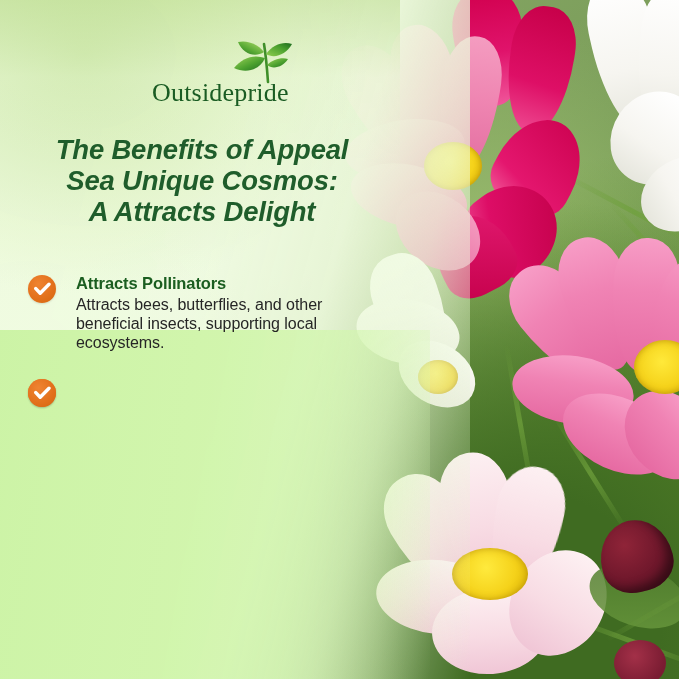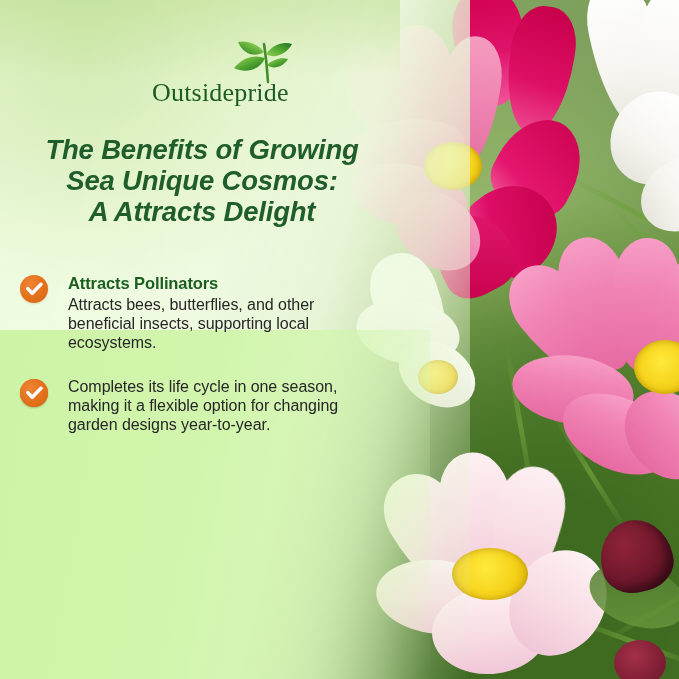--- a/index.html
+++ b/index.html
@@ -189,21 +189,21 @@
 
   .headline{
     position:absolute;left:14px;top:134px;width:376px;
     text-align:center;
     font-family:"Liberation Sans", sans-serif;
     font-weight:bold;font-style:italic;
     font-size:27.5px;line-height:31px;color:#1f5d2b;
     letter-spacing:-.2px;
   }
 
-  .bullets{position:absolute;left:20px;top:273px;width:360px;}
+  .bullets{position:absolute;left:28px;top:273px;width:360px;}
   .bullet{position:relative;margin-bottom:24px;padding-left:48px;}
   .bullet:last-child{margin-bottom:0;}
   .check{
     position:absolute;left:0;top:2px;width:28px;height:28px;border-radius:50%;
     background:radial-gradient(circle at 38% 32%,#ef8432 0%,#e3711c 55%,#d4650f 100%);
     box-shadow:0 1px 2px rgba(0,0,0,.12);
   }
   .check svg{position:absolute;left:6px;top:7px;}
   .b-title{
     font-size:16.5px;font-weight:bold;color:#1b5e20;line-height:20px;
@@ -307,21 +307,21 @@
           <path d="M41 20 C30 16 18 20 10 30 C22 36 36 32 41 20 Z" fill="url(#lg1)"></path>
           <path d="M40 14 C33 5 22 2 14 4 C19 16 31 20 40 14 Z" fill="url(#lg2)"></path>
           <path d="M42 16 C49 6 60 3 68 6 C62 17 50 21 42 16 Z" fill="url(#lg3)"></path>
           <path d="M43 27 C49 21 58 19 64 21 C59 29 49 32 43 27 Z" fill="url(#lg1)"></path>
         </svg>
       </div>
       <div class="logo-word">Outsidepride</div>
     </div>
 
     <div class="headline">
-      <div>The Benefits of Growing</div>
+      <div>The Benefits of Appeal</div>
       <div>Sea Unique Cosmos:</div>
       <div>A Attracts Delight</div>
     </div>
 
     <div class="bullets">
 
       <div class="bullet">
         <span class="check">
           <svg width="17" height="14" viewBox="0 0 17 14">
             <path d="M1.8 6.6 L6.2 11.2 L15 2.2" stroke="#ffffff" stroke-width="3.4" fill="none" stroke-linecap="round" stroke-linejoin="round"></path>
@@ -338,18 +338,17 @@
           </svg>
         </span>
       </div>
 
       <div class="bullet">
         <span class="check">
           <svg width="17" height="14" viewBox="0 0 17 14">
             <path d="M1.8 6.6 L6.2 11.2 L15 2.2" stroke="#ffffff" stroke-width="3.4" fill="none" stroke-linecap="round" stroke-linejoin="round"></path>
           </svg>
         </span>
-        <div class="b-body">Completes its life cycle in one season, making it a flexible option for changing garden designs year-to-year.</div>
       </div>
 
     </div>
   </div>
 </div>
 
 </body></html>

